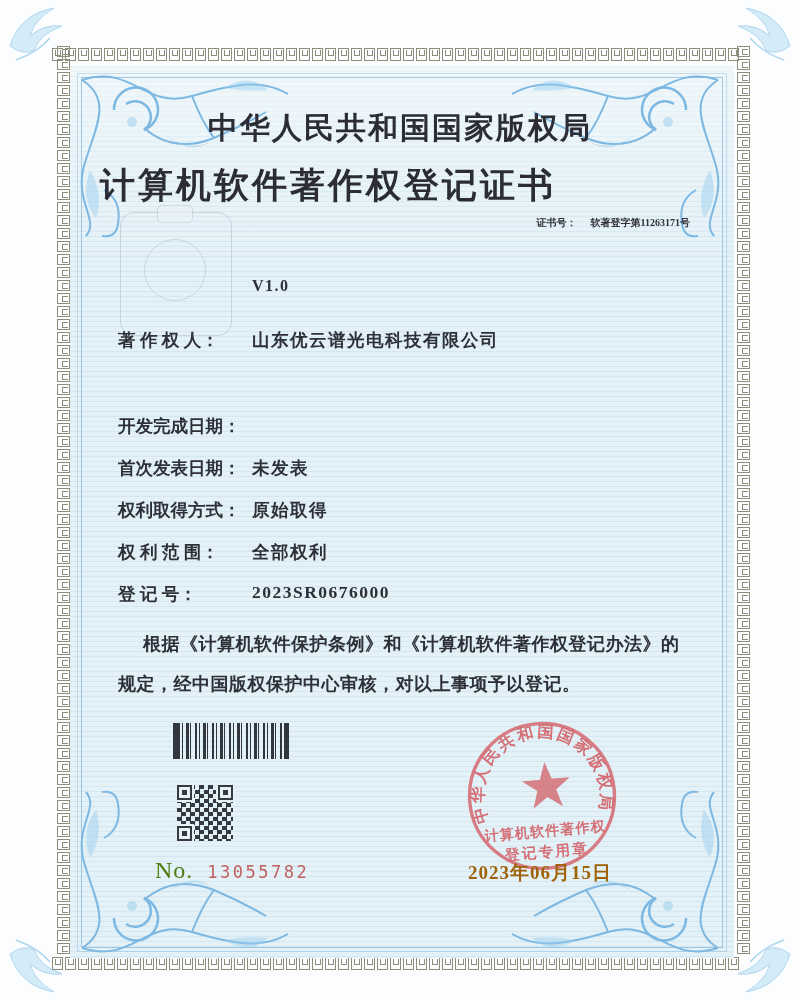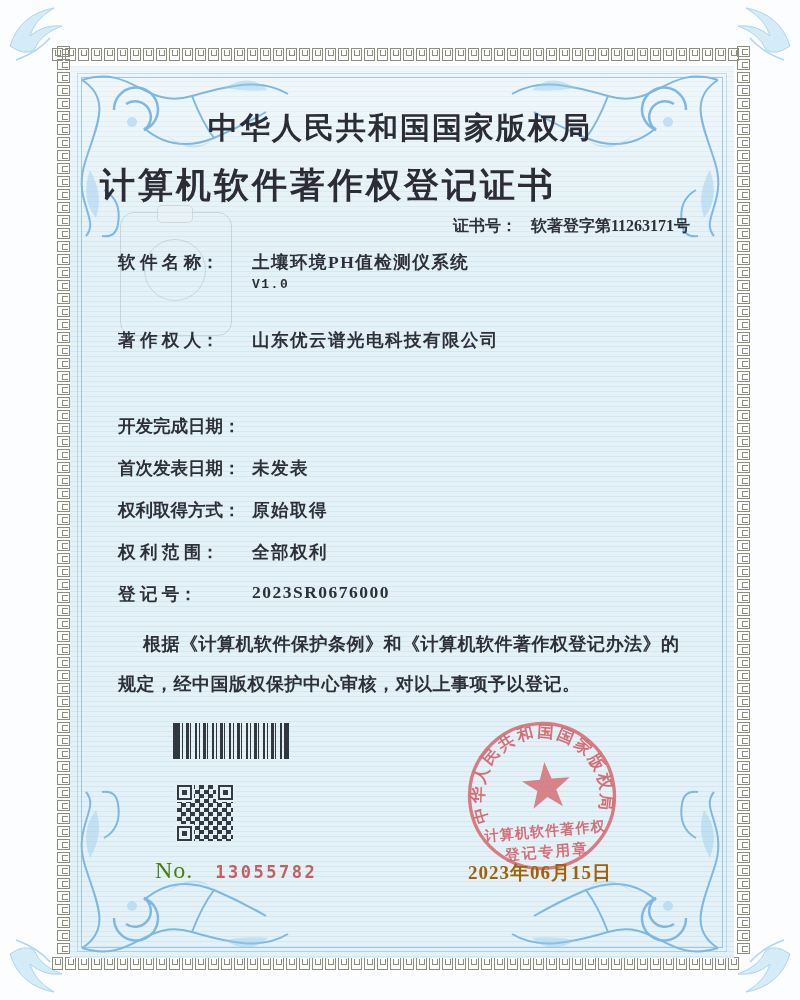--- a/index.html
+++ b/index.html
@@ -49,27 +49,27 @@
     border:1.5px solid rgba(125,140,155,.28); border-radius:14px; }
   .watermark::before { content:""; position:absolute; left:23px; top:26px; width:60px; height:60px;
     border:1.5px solid rgba(125,140,155,.26); border-radius:50%; }
   .watermark::after { content:""; position:absolute; left:36px; top:-8px; width:34px; height:16px;
     border:1.5px solid rgba(125,140,155,.24); border-radius:5px; background:rgba(235,242,246,.6); }
 
   
   .txt { position:absolute; color:#2f3039; z-index:5; white-space:nowrap; }
   .authority { left:0; top:108px; width:800px; text-align:center; font-size:30px; font-weight:700; letter-spacing:2px; color:#2b2c35; }
   .cert-title { left:0; top:162px; width:656px; text-align:center; font-size:35px; font-weight:700; letter-spacing:3px; color:#2b2c35; }
-  .certno { top:216px; right:110px; font-size:16px; font-weight:600; }
+  .certno { top:216px; right:110px; font-size:10px; font-weight:600; }
   .certno .certno-val { margin-left:14px; }
 
   .row { position:absolute; left:118px; display:flex; z-index:5; font-size:17.5px; font-weight:600; color:#2e3039; white-space:nowrap; }
   .row .lbl { width:134px; flex:none; }
   .row .val { letter-spacing:1.5px; }
-  .val2 { position:absolute; left:252px; top:277px; font-size:13px; font-weight:600; letter-spacing:1.5px; color:#2e3039; z-index:5;font-family:Liberation Mono, monospace; }
+  .val2 { position:absolute; left:252px; top:277px; font-size:16px; font-weight:600; letter-spacing:1.5px; color:#2e3039; z-index:5; }
 
   .stm { position:absolute; font-size:18px; font-weight:600; letter-spacing:.5px; color:#2e3039; z-index:5; white-space:nowrap; }
   .stm1 { left:143px; top:632px; }
   .stm2 { left:118px; top:672px; }
 
   
   .barcode { position:absolute; left:173px; top:723px; width:107px; height:36px; z-index:5;
     border-left:5px solid #32363e; border-right:4px solid #32363e;
     background-image:repeating-linear-gradient(90deg,
       #32363e 0 2px, transparent 2px 4px,
@@ -80,21 +80,21 @@
   .qrcode { position:absolute; left:177px; top:785px; width:56px; height:56px; z-index:5;
     background:repeating-conic-gradient(#343942 0 25%, rgba(228,241,246,0) 0 50%) 0 0/9px 9px; }
   .qrcode .finder { position:absolute; width:15px; height:15px; box-sizing:border-box;
     border:2.5px solid #343942; background:#e4f1f6; box-shadow:0 0 0 2px #e4f1f6; }
   .qrcode .finder::after { content:""; position:absolute; left:3px; top:3px; width:5px; height:5px; background:#343942; }
   .qrcode .f-tl { left:0; top:0; } .qrcode .f-tr { right:0; top:0; } .qrcode .f-bl { left:0; bottom:0; }
 
   
   .serial { position:absolute; left:155px; top:857px; z-index:6; display:flex; align-items:baseline; }
   .serial .no { font-size:24px; color:#4d7c0f; letter-spacing:1px; }
-  .serial .num { font-family:"DejaVu Sans Mono",monospace; font-size:17px; color:#c2605f; letter-spacing:2.5px; margin-left:22px;font-weight:bold; }
+  .serial .num { font-family:"DejaVu Sans Mono",monospace; font-size:17px; color:#c2605f; letter-spacing:2.5px; margin-left:14px; }
 
   
   .seal { position:absolute; left:458px; top:712px; width:168px; height:168px; z-index:6; transform:rotate(-5deg); opacity:.92; }
   .issue-date { position:absolute; left:468px; top:860px; font-size:19px; font-weight:600; letter-spacing:1px; color:#a16207; z-index:7; }
 </style>
 </head>
 <body>
 
 <div class="page">
 
@@ -405,24 +405,20 @@
     </svg>
 
   <div class="watermark"></div>
 
   <div class="txt authority">中华人民共和国国家版权局</div>
   <div class="txt cert-title">计算机软件著作权登记证书</div>
   <div class="txt certno">
     <span>证书号：</span><span class="certno-val">软著登字第11263171号</span>
   </div>
 
-  <div class="row" style="top:250px">
-    <span class="lbl">软 件 名 称：</span>
-    <span class="val">土壤环境PH值检测仪系统</span>
-  </div>
   <div class="val2">V1.0</div>
 
   <div class="row" style="top:328px">
     <span class="lbl">著 作 权 人：</span>
     <span class="val">山东优云谱光电科技有限公司</span>
   </div>
 
   <div class="row" style="top:414px">
     <span class="lbl">开发完成日期：</span>
   </div>

